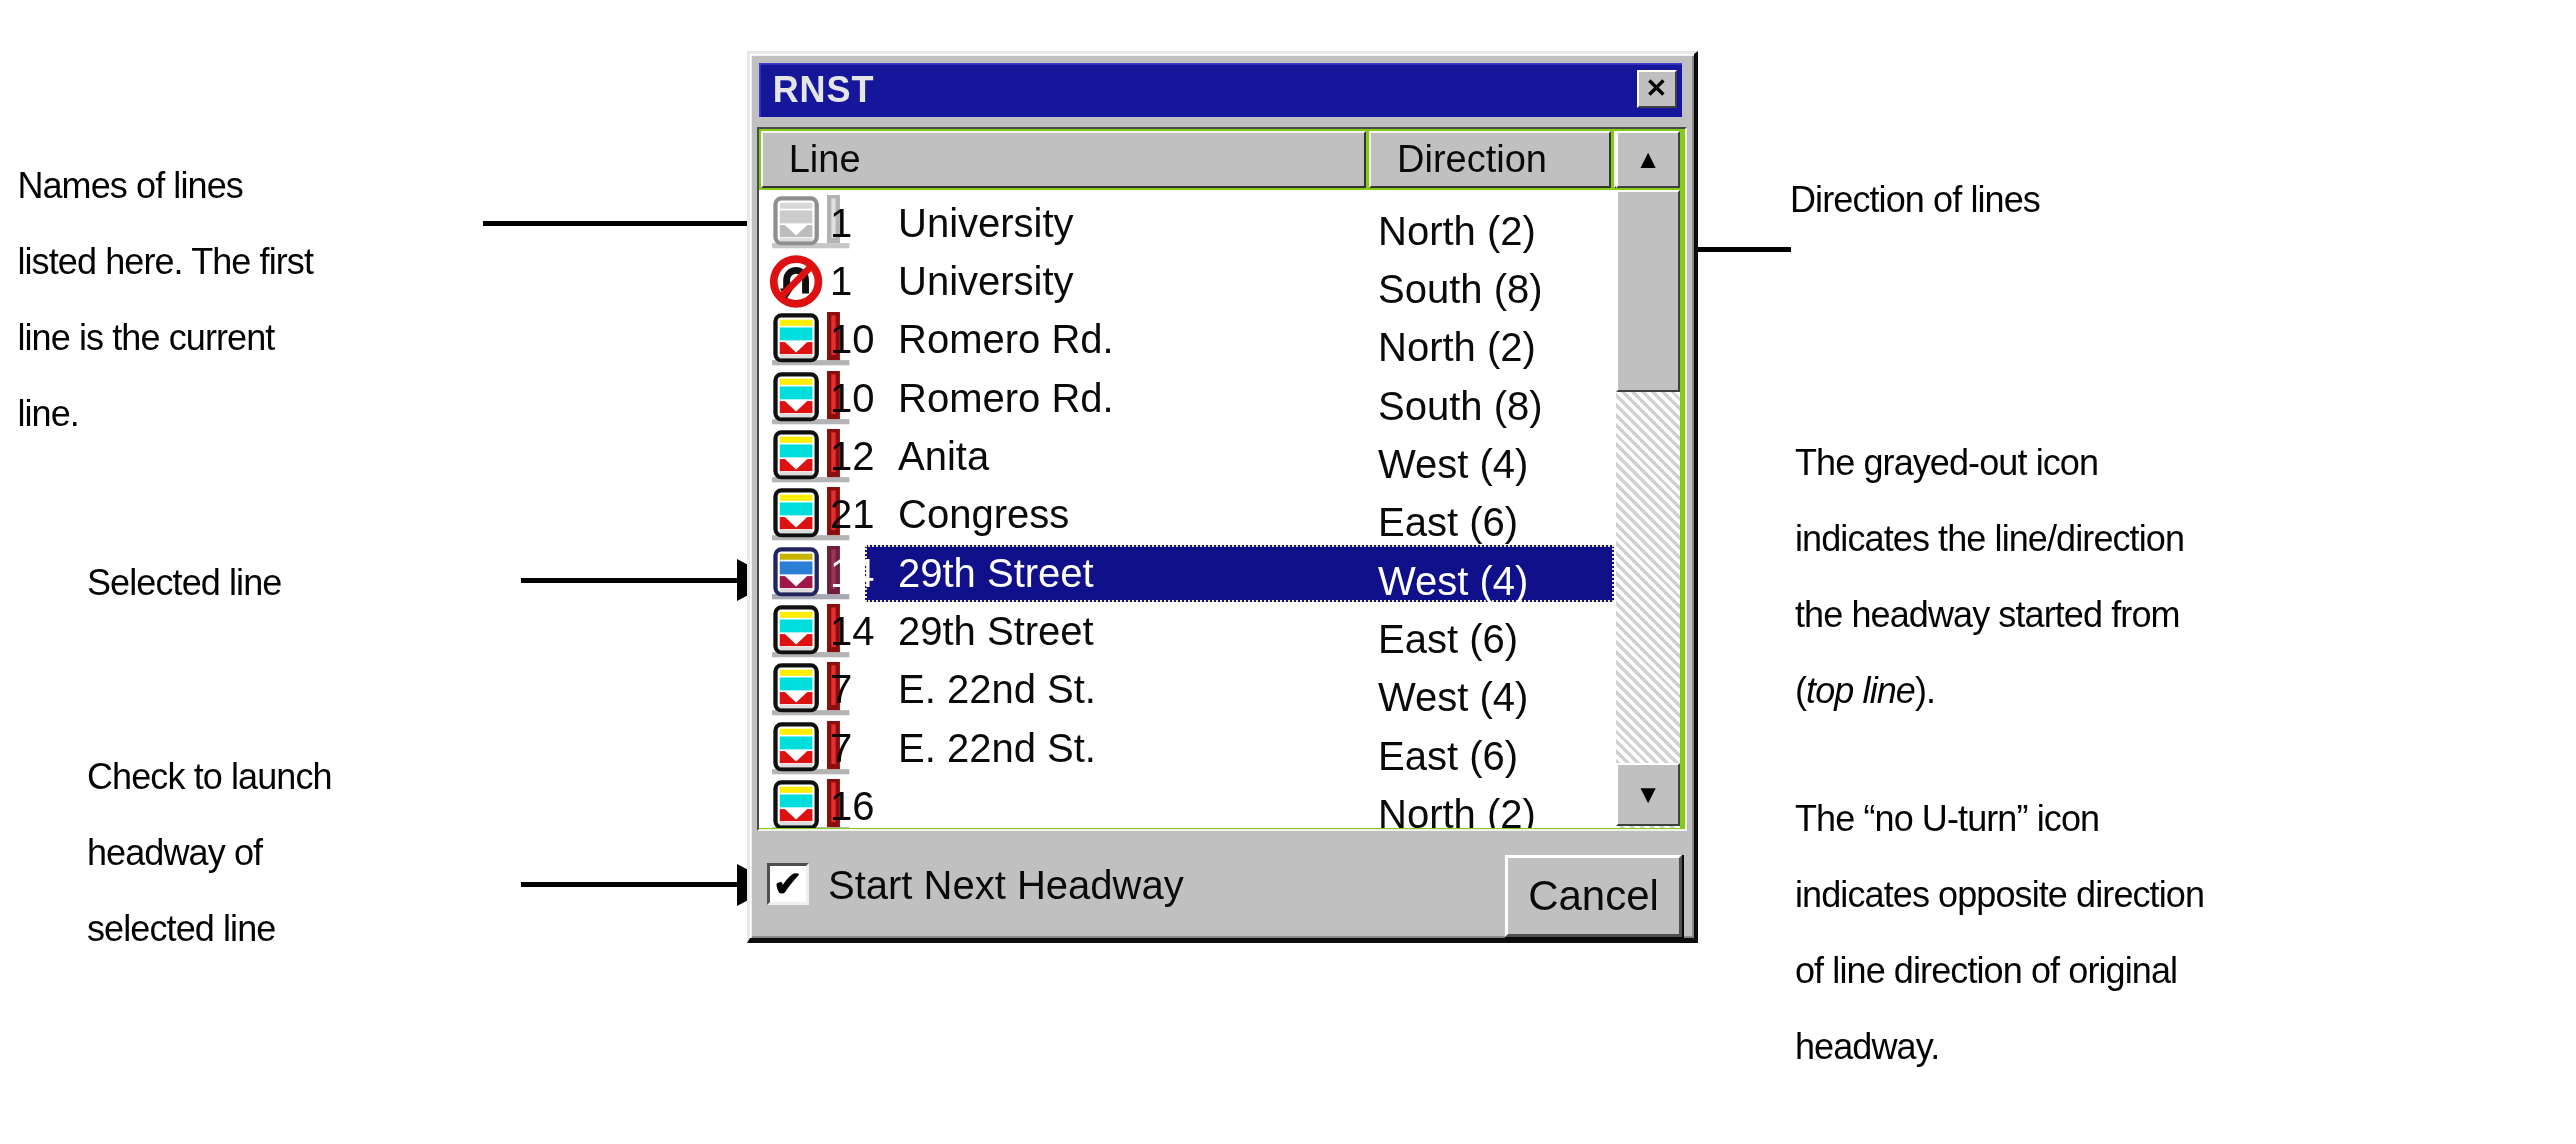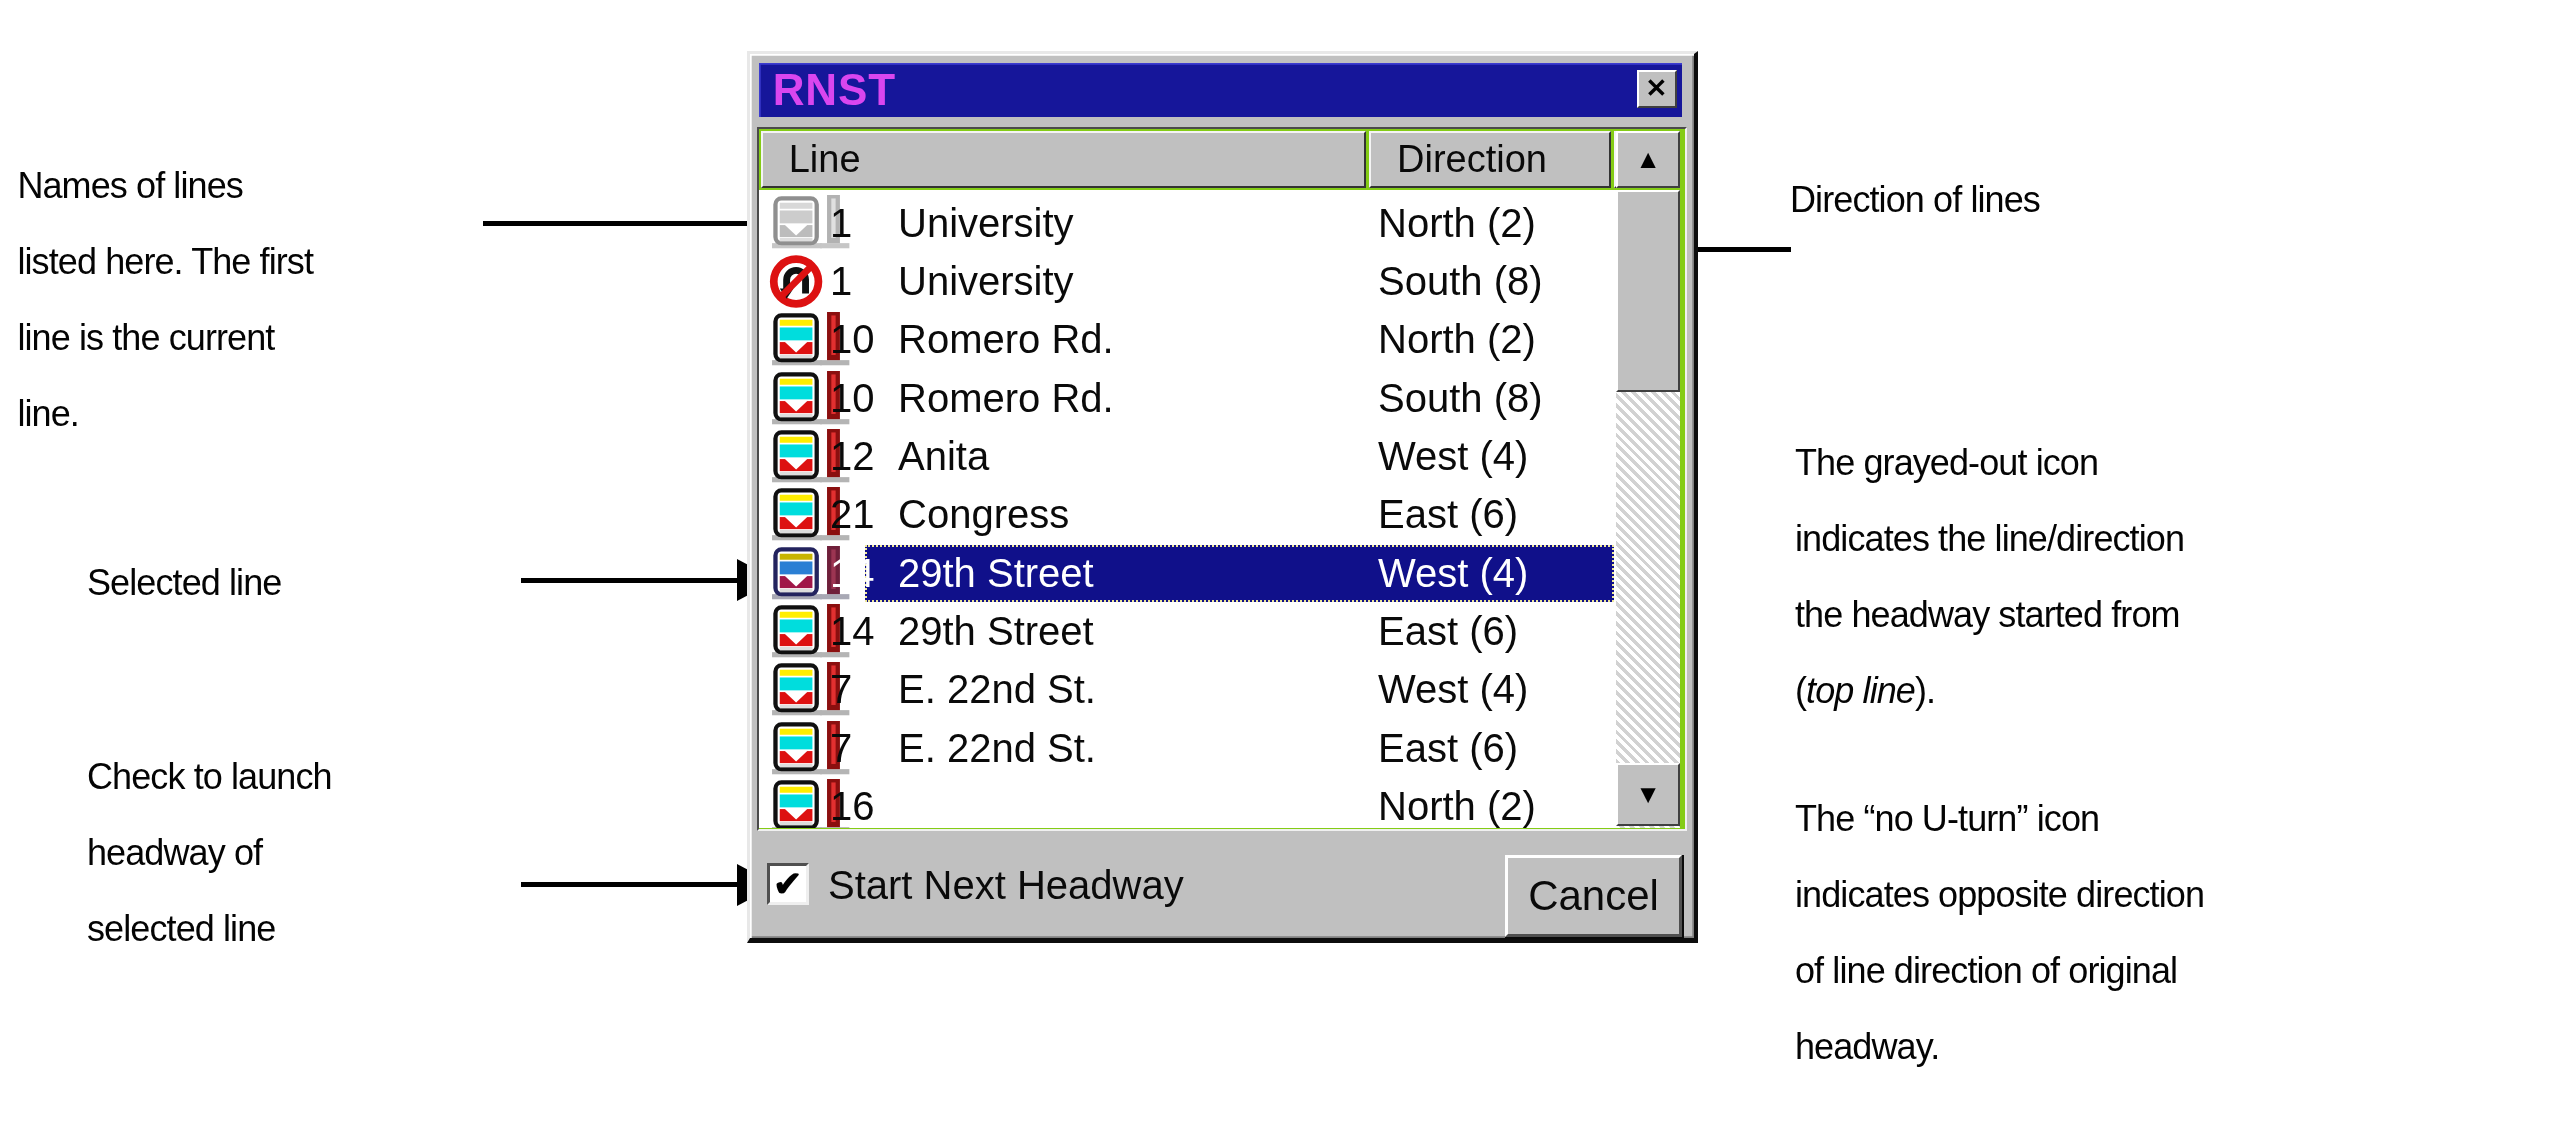--- a/index.html
+++ b/index.html
@@ -24,21 +24,21 @@
 
   
   .win{position:absolute;left:747px;top:51px;width:951px;height:892px;
        background:var(--face);
        border-top:3.5px solid #e8e8e8;border-left:3.5px solid #e8e8e8;
        border-right:4.4px solid #0d0d0d;border-bottom:5.2px solid #0d0d0d;
        box-shadow:inset 1.7px 1.7px 0 #ffffff, inset -1.7px -1.7px 0 #7f7f7f;box-sizing:border-box;}
   .titlebar{position:absolute;left:8.7px;top:8.7px;width:923px;height:54px;
        background:var(--titlebar);display:flex;align-items:center;
        box-shadow:inset 1.7px 1.7px 0 #3c3cd0;}
-  .titlebar .title{color:#d946ef;font-size:44px;font-weight:bold;padding-left:14px;letter-spacing:0.9px;}
+  .titlebar .title{color:#e5e5e5;font-size:36px;font-weight:bold;padding-left:14px;letter-spacing:0.9px;}
   .close-btn{position:absolute;top:7px;right:5.2px;width:40px;height:38px;background:var(--face);
        border-top:2.6px solid #fff;border-left:2.6px solid #fff;
        border-right:2.6px solid #404040;border-bottom:2.6px solid #404040;
        display:flex;align-items:center;justify-content:center;
        font-size:26px;font-weight:bold;color:#000;box-sizing:border-box;}
 
   
   .listview{position:absolute;left:7px;top:73px;width:930px;height:704px;background:#84cc16;
        border-top:2.6px solid #4a4a4a;border-left:2.6px solid #4a4a4a;
        border-right:2.6px solid #f0f0f0;border-bottom:2.6px solid #f0f0f0;box-sizing:border-box;overflow:hidden;}
@@ -54,21 +54,21 @@
   .list-body{position:absolute;left:0px;top:61px;width:857px;height:638px;background:#fff;overflow:hidden;}
   .row{position:absolute;left:0;width:857px;height:58px;}
   .row .icon-cell{position:absolute;left:7px;top:1.7px;width:98px;height:55px;}
   .row .icon-cell svg{width:100%;height:100%;}
   .sel-bg{position:absolute;left:106px;top:0.9px;right:1.7px;bottom:0px;
        background:var(--sel);border:2.6px dotted #efe89a;box-sizing:border-box;display:none;}
   .row.selected .sel-bg{display:block;}
   .cell{position:absolute;top:0;height:58px;line-height:58px;font-size:40px;color:#0a0a0a;white-space:nowrap;}
   .cell.num{left:71px;}
   .cell.name{left:139px;}
-  .cell.dir{left:619px;}
+  .cell.dir{left:619px;margin-top:8px;}
   .row.selected .cell{color:#ffffff;}
 
   
   .sb-track{position:absolute;left:857px;top:61px;width:64px;height:638px;
        background:repeating-linear-gradient(45deg,#ffffff 0 3.5px,#d2d2d2 3.5px 7px);}
   .sb-btn{position:absolute;left:857px;width:64px;background:var(--face);
        border-top:2.6px solid #fff;border-left:2.6px solid #fff;
        border-right:2.6px solid #404040;border-bottom:2.6px solid #404040;
        box-sizing:border-box;display:flex;align-items:center;justify-content:center;
        font-size:26px;color:#000;}

